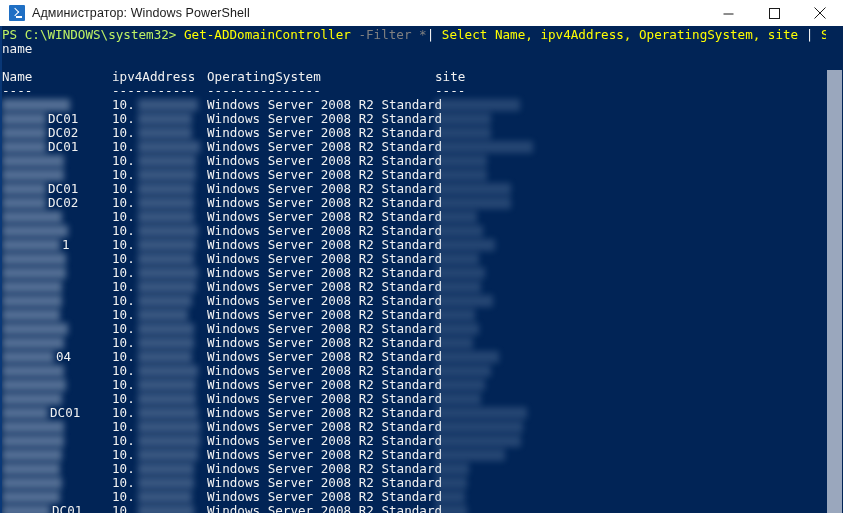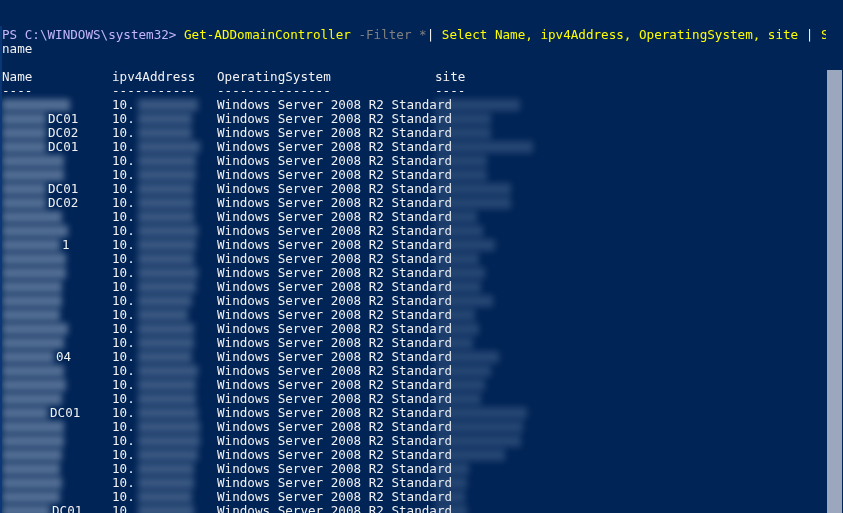--- a/index.html
+++ b/index.html
@@ -103,21 +103,21 @@
   .line {
     height: 14px;
     line-height: 14px;
     font-size: 12.6px;
     white-space: pre;
     color: #ccc;
     letter-spacing: 0px;
   }
 
   
-  .c-prompt  { color: #c4b5fd; }
+  .c-prompt  { color: #bef264; }
   .c-cmd     { color: #ffff00; }
   .c-param   { color: #808080; }
   .c-oper    { color: #f2f2f2; }
   .c-plain   { color: #f2f2f2; }
   .c-header  { color: #f2f2f2; }
 
   
   .rows {
     position: relative;
   }
@@ -131,21 +131,21 @@
   .cell {
     position: absolute;
     top: 0;
     height: 14px;
     line-height: 14px;
     color: #f2f2f2;
     white-space: pre;
   }
   .cell-name { left: 0px; }
   .cell-ip   { left: 110px; }
-  .cell-os   { left: 215px; }
+  .cell-os   { left: 205px; }
   .cell-site { left: 433px; }
 
   
   .blur {
     position: absolute;
     top: 1px;
     height: 12px;
     background: rgba(190, 205, 228, 0.30);
     filter: blur(3.2px);
     border-radius: 1px;
@@ -194,20 +194,43 @@
     height: 487px;
     background: #0a3a7a;
     opacity: 0.9;
   }
 </style>
 </head>
 <body>
 
 <div class="window">
 
+  <div class="titlebar">
+    <span class="ps-icon"></span>
+    <span class="title-text">Администратор: Windows PowerShell</span>
+
+    <div class="winbuttons">
+      <div class="winbtn">
+        <svg width="11" height="11" viewBox="0 0 11 11" aria-hidden="true">
+          <line x1="0.5" y1="6" x2="10.5" y2="6" stroke="#1b1b1b" stroke-width="1"></line>
+        </svg>
+      </div>
+      <div class="winbtn">
+        <svg width="11" height="11" viewBox="0 0 11 11" aria-hidden="true">
+          <rect x="0.5" y="0.5" width="10" height="10" fill="none" stroke="#1b1b1b" stroke-width="1"></rect>
+        </svg>
+      </div>
+      <div class="winbtn">
+        <svg width="12" height="12" viewBox="0 0 12 12" aria-hidden="true">
+          <line x1="0.5" y1="0.5" x2="11.5" y2="11.5" stroke="#1b1b1b" stroke-width="1"></line>
+          <line x1="11.5" y1="0.5" x2="0.5" y2="11.5" stroke="#1b1b1b" stroke-width="1"></line>
+        </svg>
+      </div>
+    </div>
+  </div>
 
   <div class="console">
     <div class="con-inner">
 
       <div class="line"><span class="c-prompt">PS C:\WINDOWS\system32&gt;</span><span class="c-plain"> </span><span class="c-cmd">Get-ADDomainController</span><span class="c-plain"> </span><span class="c-param">-Filter</span><span class="c-plain"> </span><span class="c-param">*</span><span class="c-oper">|</span><span class="c-plain"> </span><span class="c-cmd">Select Name, ipv4Address, OperatingSystem, site</span><span class="c-plain"> </span><span class="c-oper">|</span><span class="c-plain"> </span><span class="c-cmd">Sort-Object</span></div>
 
       <div class="line c-plain">name</div>
 
       <div class="line"> </div>
 

